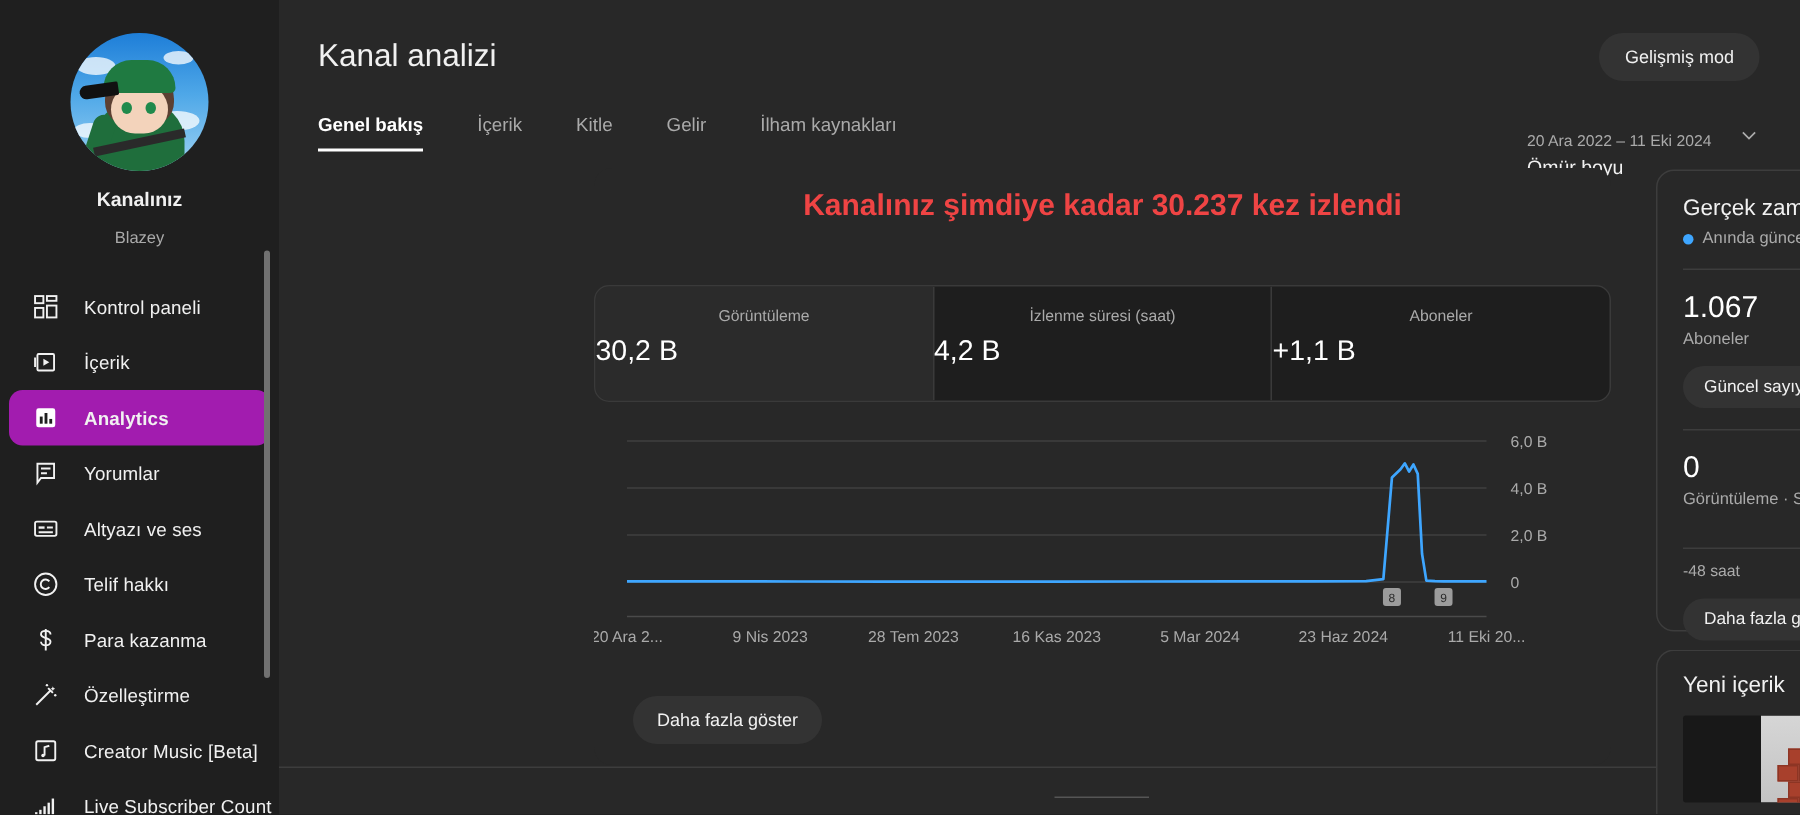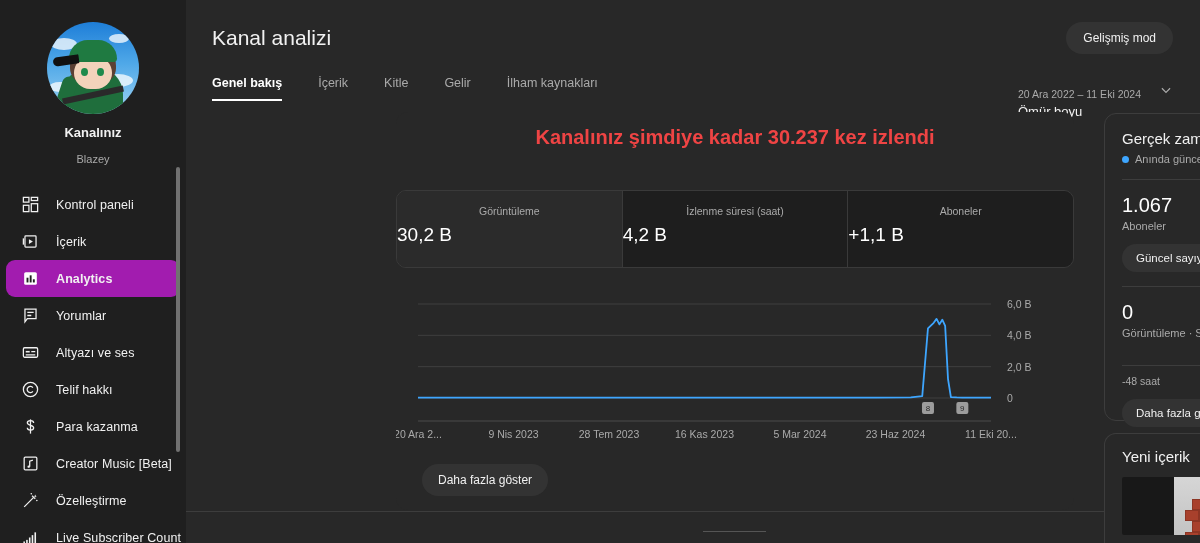--- a/index.html
+++ b/index.html
@@ -122,21 +122,21 @@
   .metric { flex: 1; text-align: left; padding-top: 14px; background: #1e1e1e; cursor: pointer;
             border-left: 1px solid #3a3a3a; }
   .metric:first-child { border-left: none; }
   .metric.selected { background: #2b2b2b; }
   .metric-label { font-size: 10.5px; color: #aaa; display: flex; align-items: center;
                   justify-content: center; gap: 5px; }
   .metric-value { font-size: 19px; color: #fff; margin-top: 7px; }
   .clock-ico { width: 11px; height: 11px; }
 
   
-  .chart-wrap { position: absolute; left: 0; top: 178px; width: 678px; height: 160px; }
+  .chart-wrap { position: absolute; left: 0; top: 168px; width: 678px; height: 160px; }
   .chart-svg { display: block; }
   .more-btn {
     position: absolute; left: 26px; top: 352px;
     background: #333; color: #f1f1f1; border: none; font-family: inherit;
     font-size: 12px; padding: 9px 16px; border-radius: 18px; cursor: pointer;
   }
 
   
   .rail-card {
     position: absolute; background: #282828; border: 1px solid #3d3d3d;
@@ -265,38 +265,38 @@
             <svg viewBox="0 0 24 24" width="19" height="19" stroke="currentColor" fill="none" stroke-width="1.6">
               <path d="M12 3v18"></path>
               <path d="M16 7.5c0-1.9-1.8-3-4-3s-4 1-4 2.8c0 4 8 2.4 8 6.4 0 1.9-1.9 3-4 3s-4-1.2-4-3"></path>
             </svg>
           </span>
           <span class="nav-label">Para kazanma</span>
         </div>
         <div class="nav-item">
           <span class="nav-ico">
             <svg viewBox="0 0 24 24" width="19" height="19" stroke="currentColor" fill="none" stroke-width="1.6">
-              <rect x="4" y="4" width="16" height="16" rx="1.5"></rect>
-              <path d="M11 16V9l4-1.2"></path>
-              <circle cx="9.7" cy="16" r="1.5" fill="currentColor" stroke="none"></circle>
-            </svg>
-          </span>
-          <span class="nav-label">Creator Music [Beta]</span>
-        </div>
-        <div class="nav-item">
-          <span class="nav-ico">
-            <svg viewBox="0 0 24 24" width="19" height="19" stroke="currentColor" fill="none" stroke-width="1.6">
               <path d="M4 20L16 8"></path>
               <path d="M14 6l4 4"></path>
               <path d="M18 4.5l.6 1.4 1.4.6-1.4.6-.6 1.4-.6-1.4-1.4-.6 1.4-.6z" fill="currentColor" stroke="none"></path>
               <circle cx="20" cy="12" r="1" fill="currentColor" stroke="none"></circle>
               <circle cx="13" cy="3.5" r="1" fill="currentColor" stroke="none"></circle>
             </svg>
           </span>
           <span class="nav-label">Özelleştirme</span>
+        </div>
+        <div class="nav-item">
+          <span class="nav-ico">
+            <svg viewBox="0 0 24 24" width="19" height="19" stroke="currentColor" fill="none" stroke-width="1.6">
+              <rect x="4" y="4" width="16" height="16" rx="1.5"></rect>
+              <path d="M11 16V9l4-1.2"></path>
+              <circle cx="9.7" cy="16" r="1.5" fill="currentColor" stroke="none"></circle>
+            </svg>
+          </span>
+          <span class="nav-label">Creator Music [Beta]</span>
         </div>
         <div class="nav-item">
           <span class="nav-ico">
             <svg viewBox="0 0 24 24" width="19" height="19">
               <g fill="currentColor">
                 <rect x="3" y="17" width="2" height="2"></rect>
                 <rect x="6.5" y="15" width="2" height="4"></rect>
                 <rect x="10" y="12" width="2" height="7"></rect>
                 <rect x="13.5" y="9" width="2" height="10"></rect>
                 <rect x="17" y="5.5" width="2" height="13.5"></rect>

